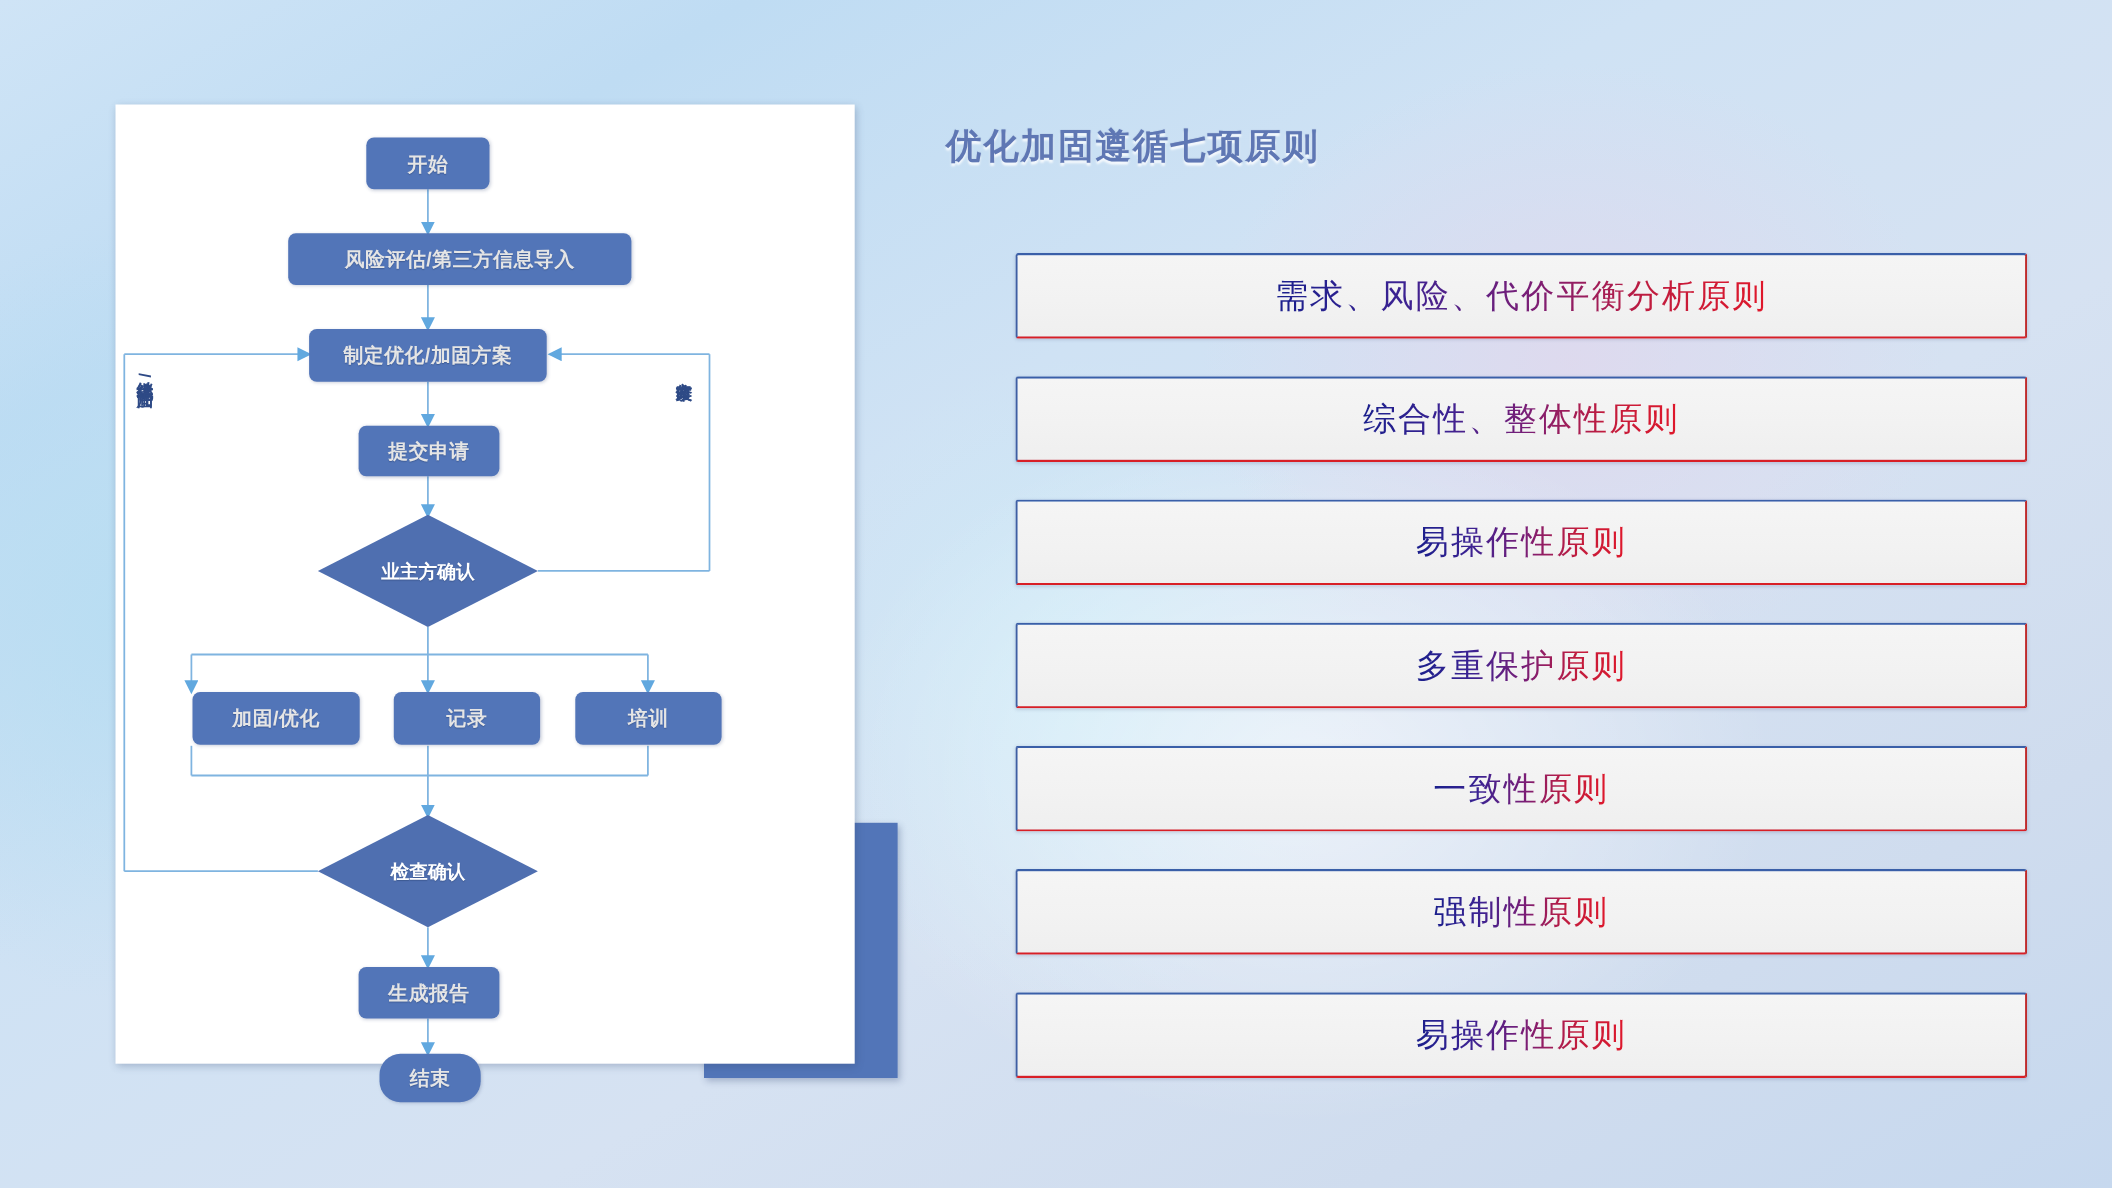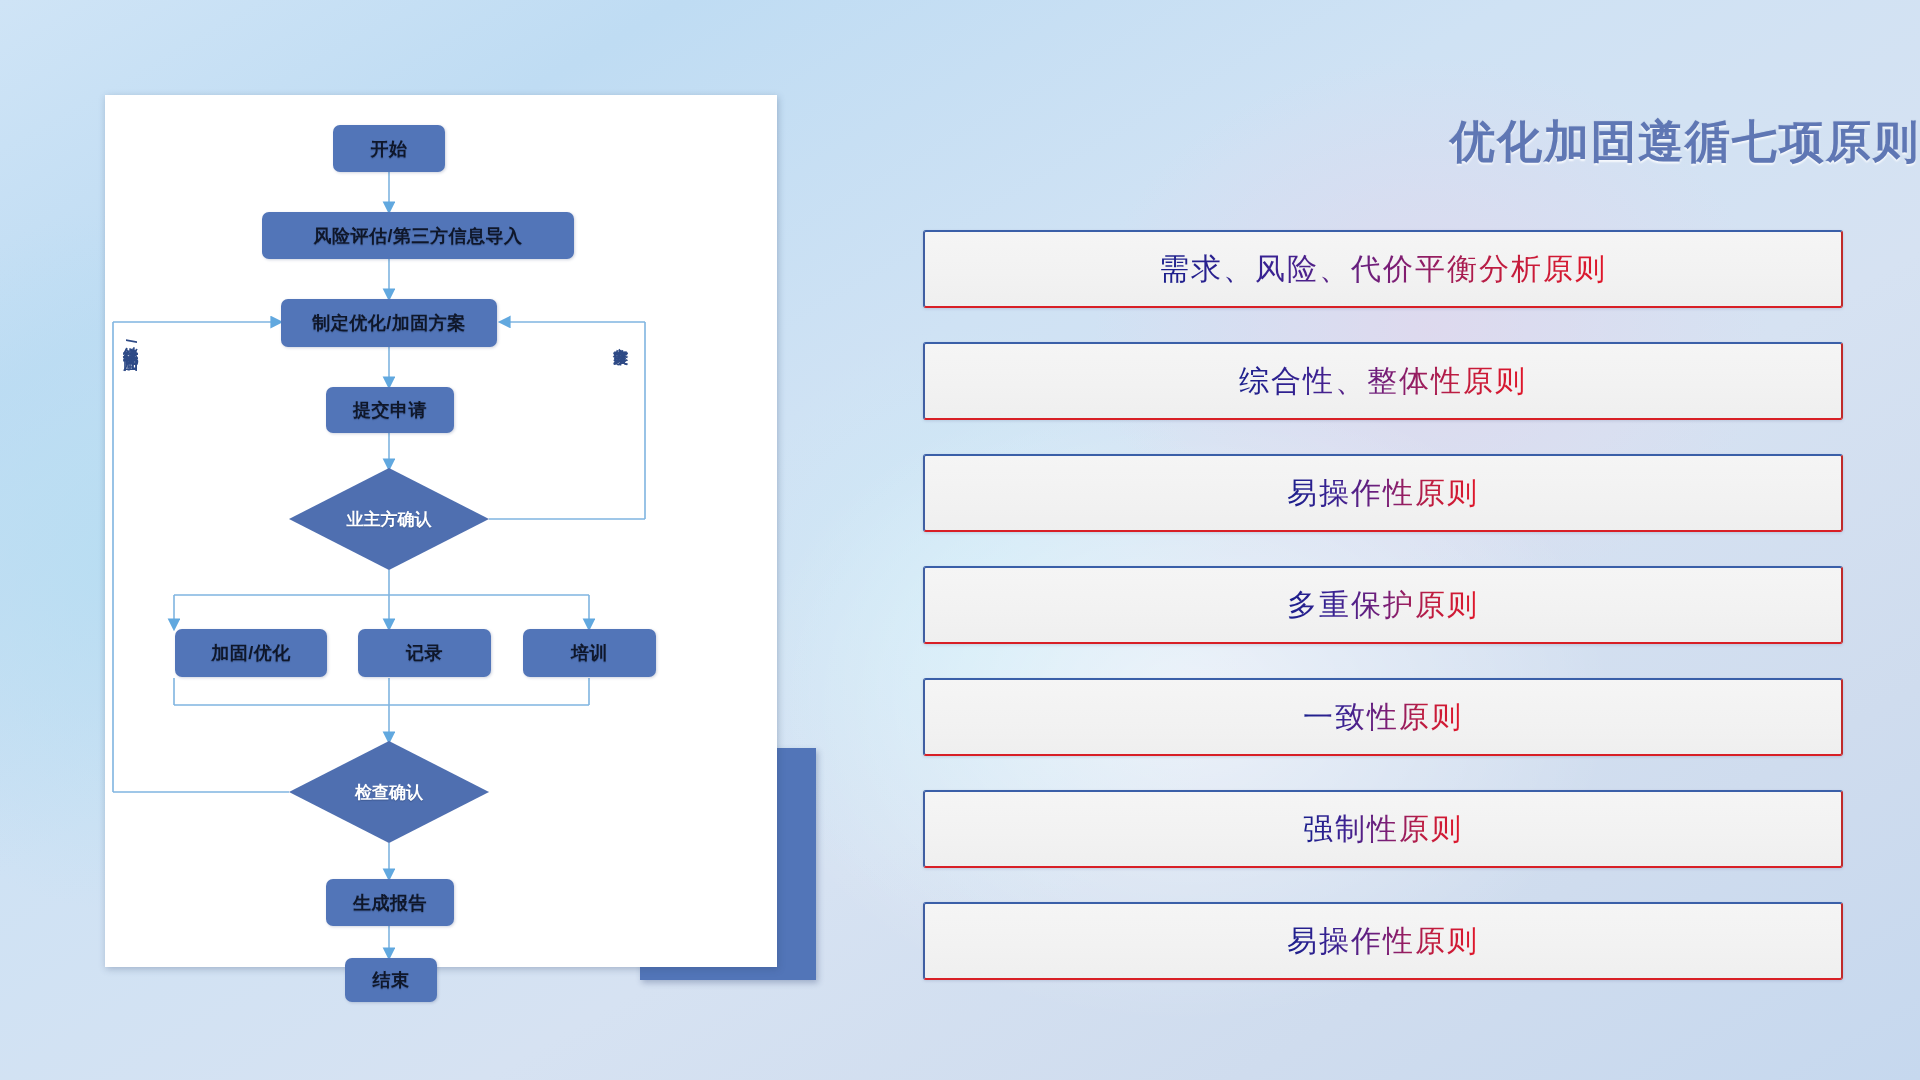--- a/index.html
+++ b/index.html
@@ -49,21 +49,21 @@
     width: 672px;
     height: 872px;
     background: #ffffff;
     box-shadow: 1px 2px 7px rgba(50,70,110,0.30);
   }
 
   .node {
     position: absolute;
     background: #5275b8;
     border-radius: 7px;
-    color: #0f172a;
+    color: #e5e5e5;
     font-size: 18px;
     font-weight: bold;
     display: flex;
     align-items: center;
     justify-content: center;
     letter-spacing: 0.5px;
     box-shadow: 1px 1px 3px rgba(40,60,110,0.22);
     text-shadow: 0 1px 1px rgba(30,50,90,0.35);
     white-space: nowrap;
   }
@@ -111,22 +111,22 @@
     position: absolute;
     left: 860px; top: 0;
     width: 1060px; height: 1080px;
   }
 
   #panel-title {
     position: absolute;
     left: 0;
     top: 112px;
     width: 1060px;
-    text-align: right;
-    font-size: 45px;
+    text-align: left;
+    font-size: 32px;
     font-weight: bold;
     color: #5f77b4;
     letter-spacing: 2px;
     text-shadow: 0 2px 2px rgba(255,255,255,0.85), 0 0 1px rgba(90,110,165,0.5);
   }
 
   #principles-list {
     position: absolute;
     left: 63px;
     top: 230px;
@@ -256,21 +256,21 @@
 
       <div class="diamond" style="left:184px; top:646px; width:200px; height:102px;">
         <span class="dia-shape"></span>
         <span class="dia-label">检查确认</span>
       </div>
 
       <div class="node" style="left:221px; top:784px; width:128px; height:47px;font-family:Liberation Serif, serif;">
         <span>生成报告</span>
       </div>
 
-      <div class="node" style="left:240px; top:863px; width:92px; height:44px;">
+      <div class="node" style="left:240px; top:863px; width:92px; height:44px;border-radius:19px;">
         <span>结束</span>
       </div>
 
       <div class="vlabel" style="left:18px; top:240px;">继续优化/加固</div>
 
       <div class="vlabel" style="left:508px; top:240px;">方案修改</div>
 
     </div>
   </div>
 

